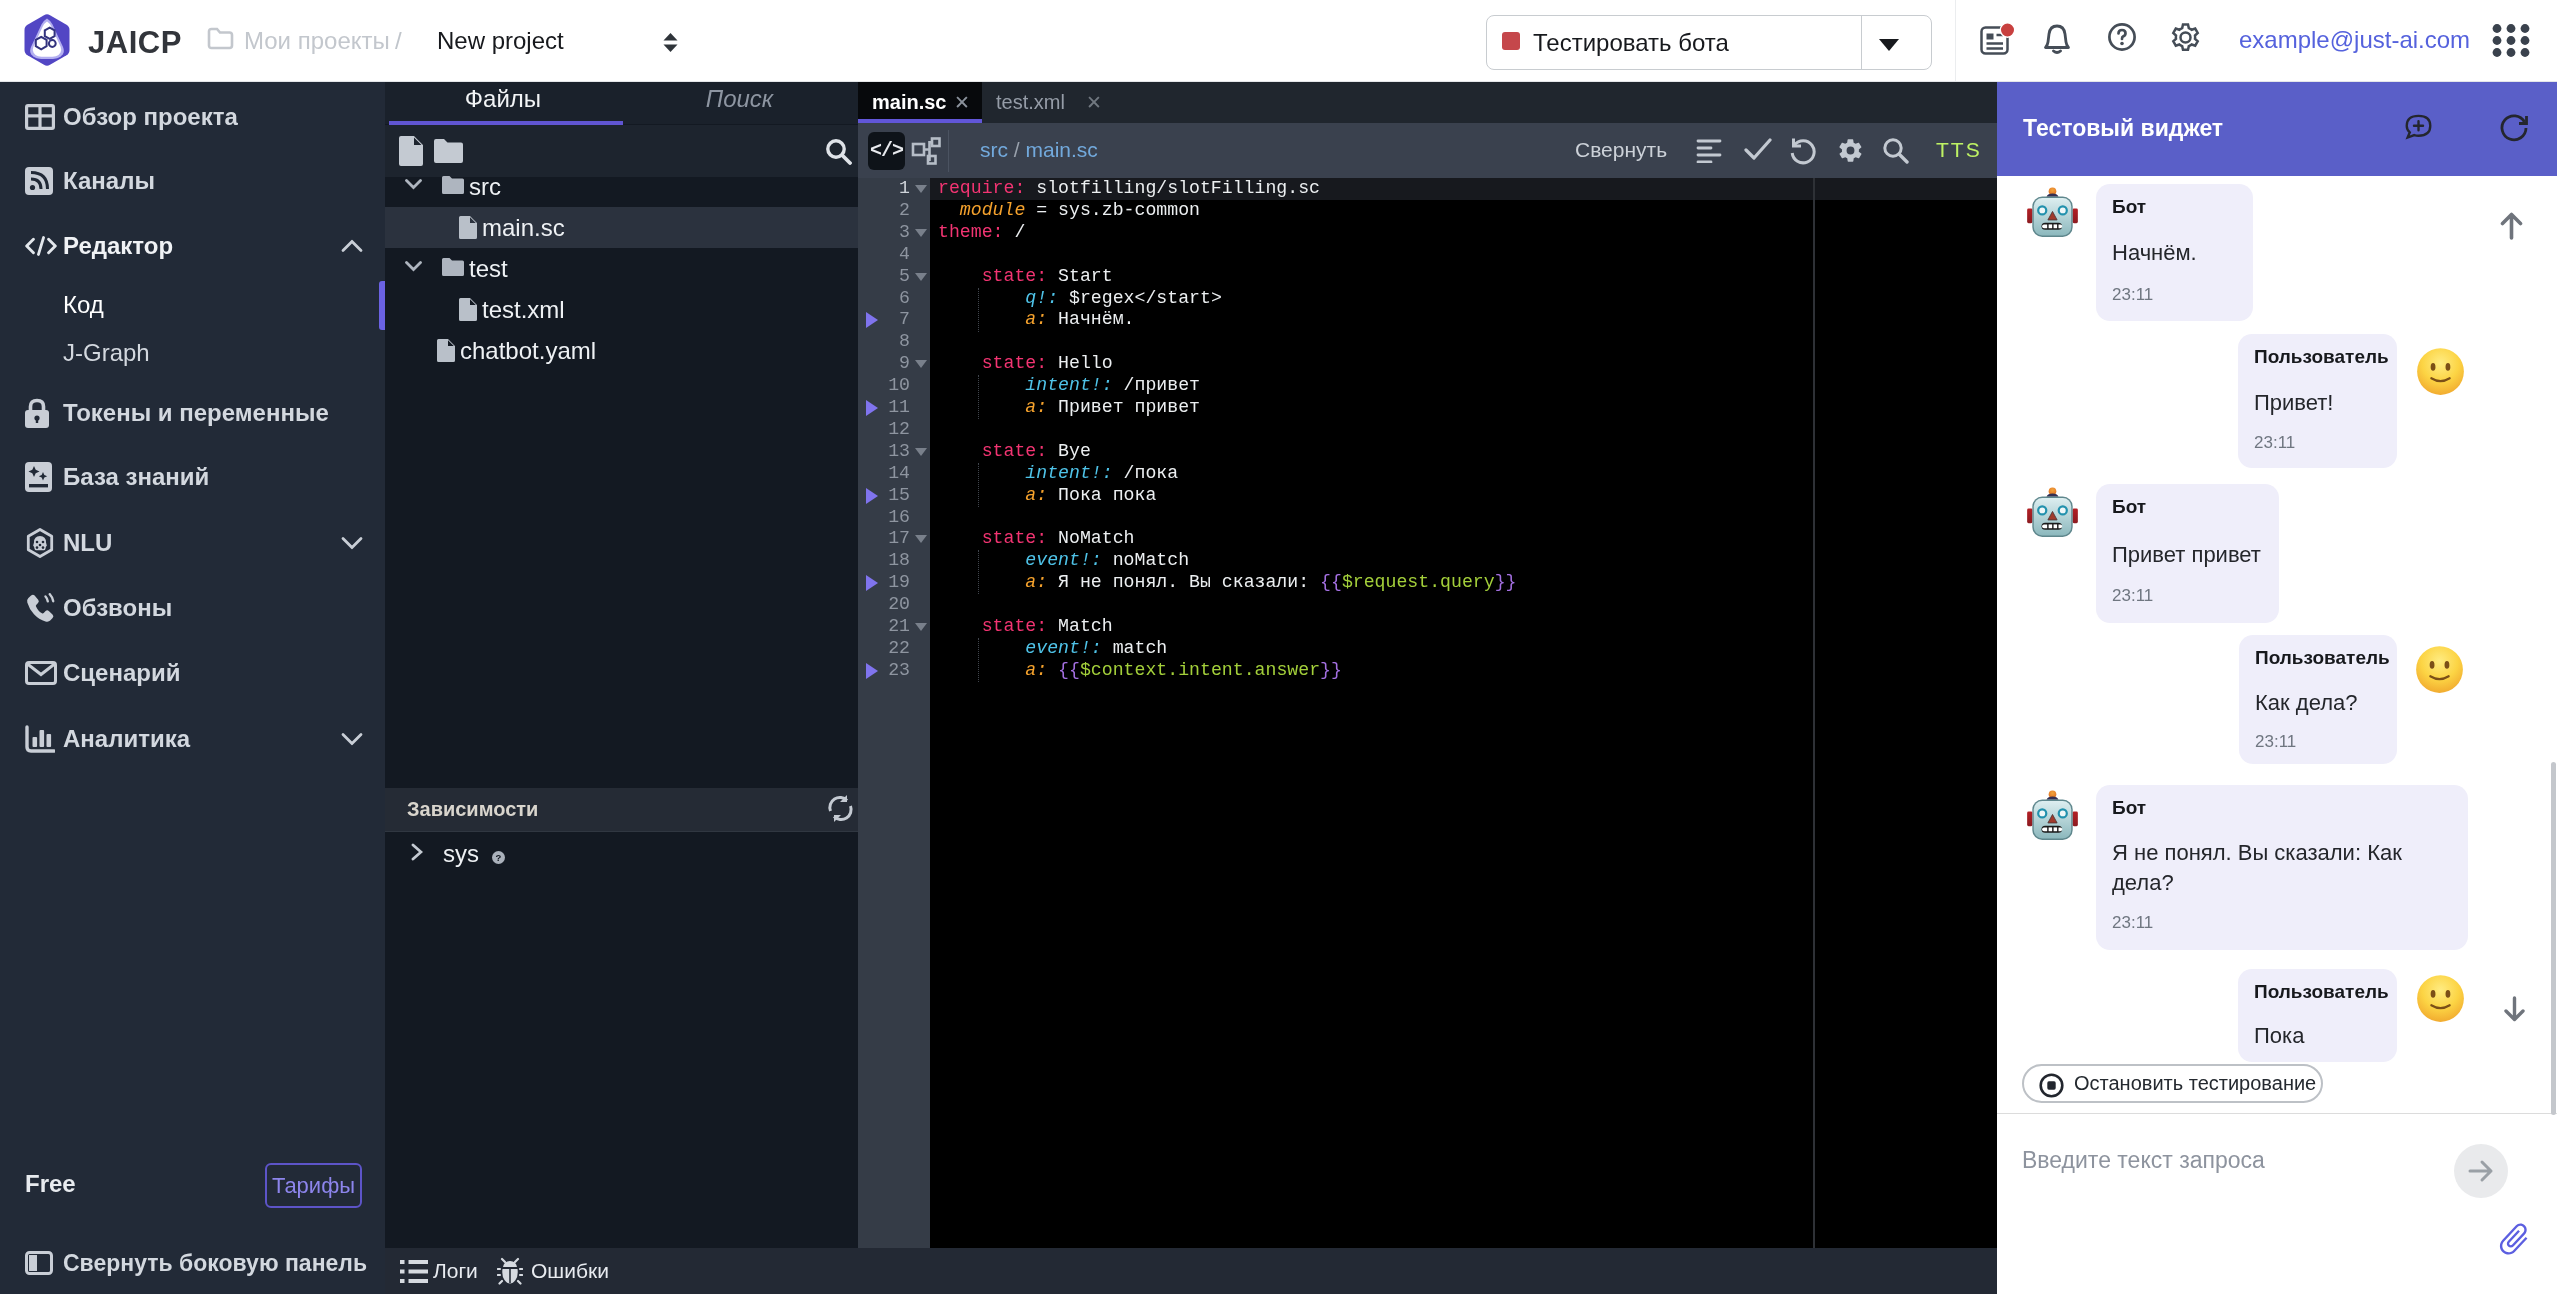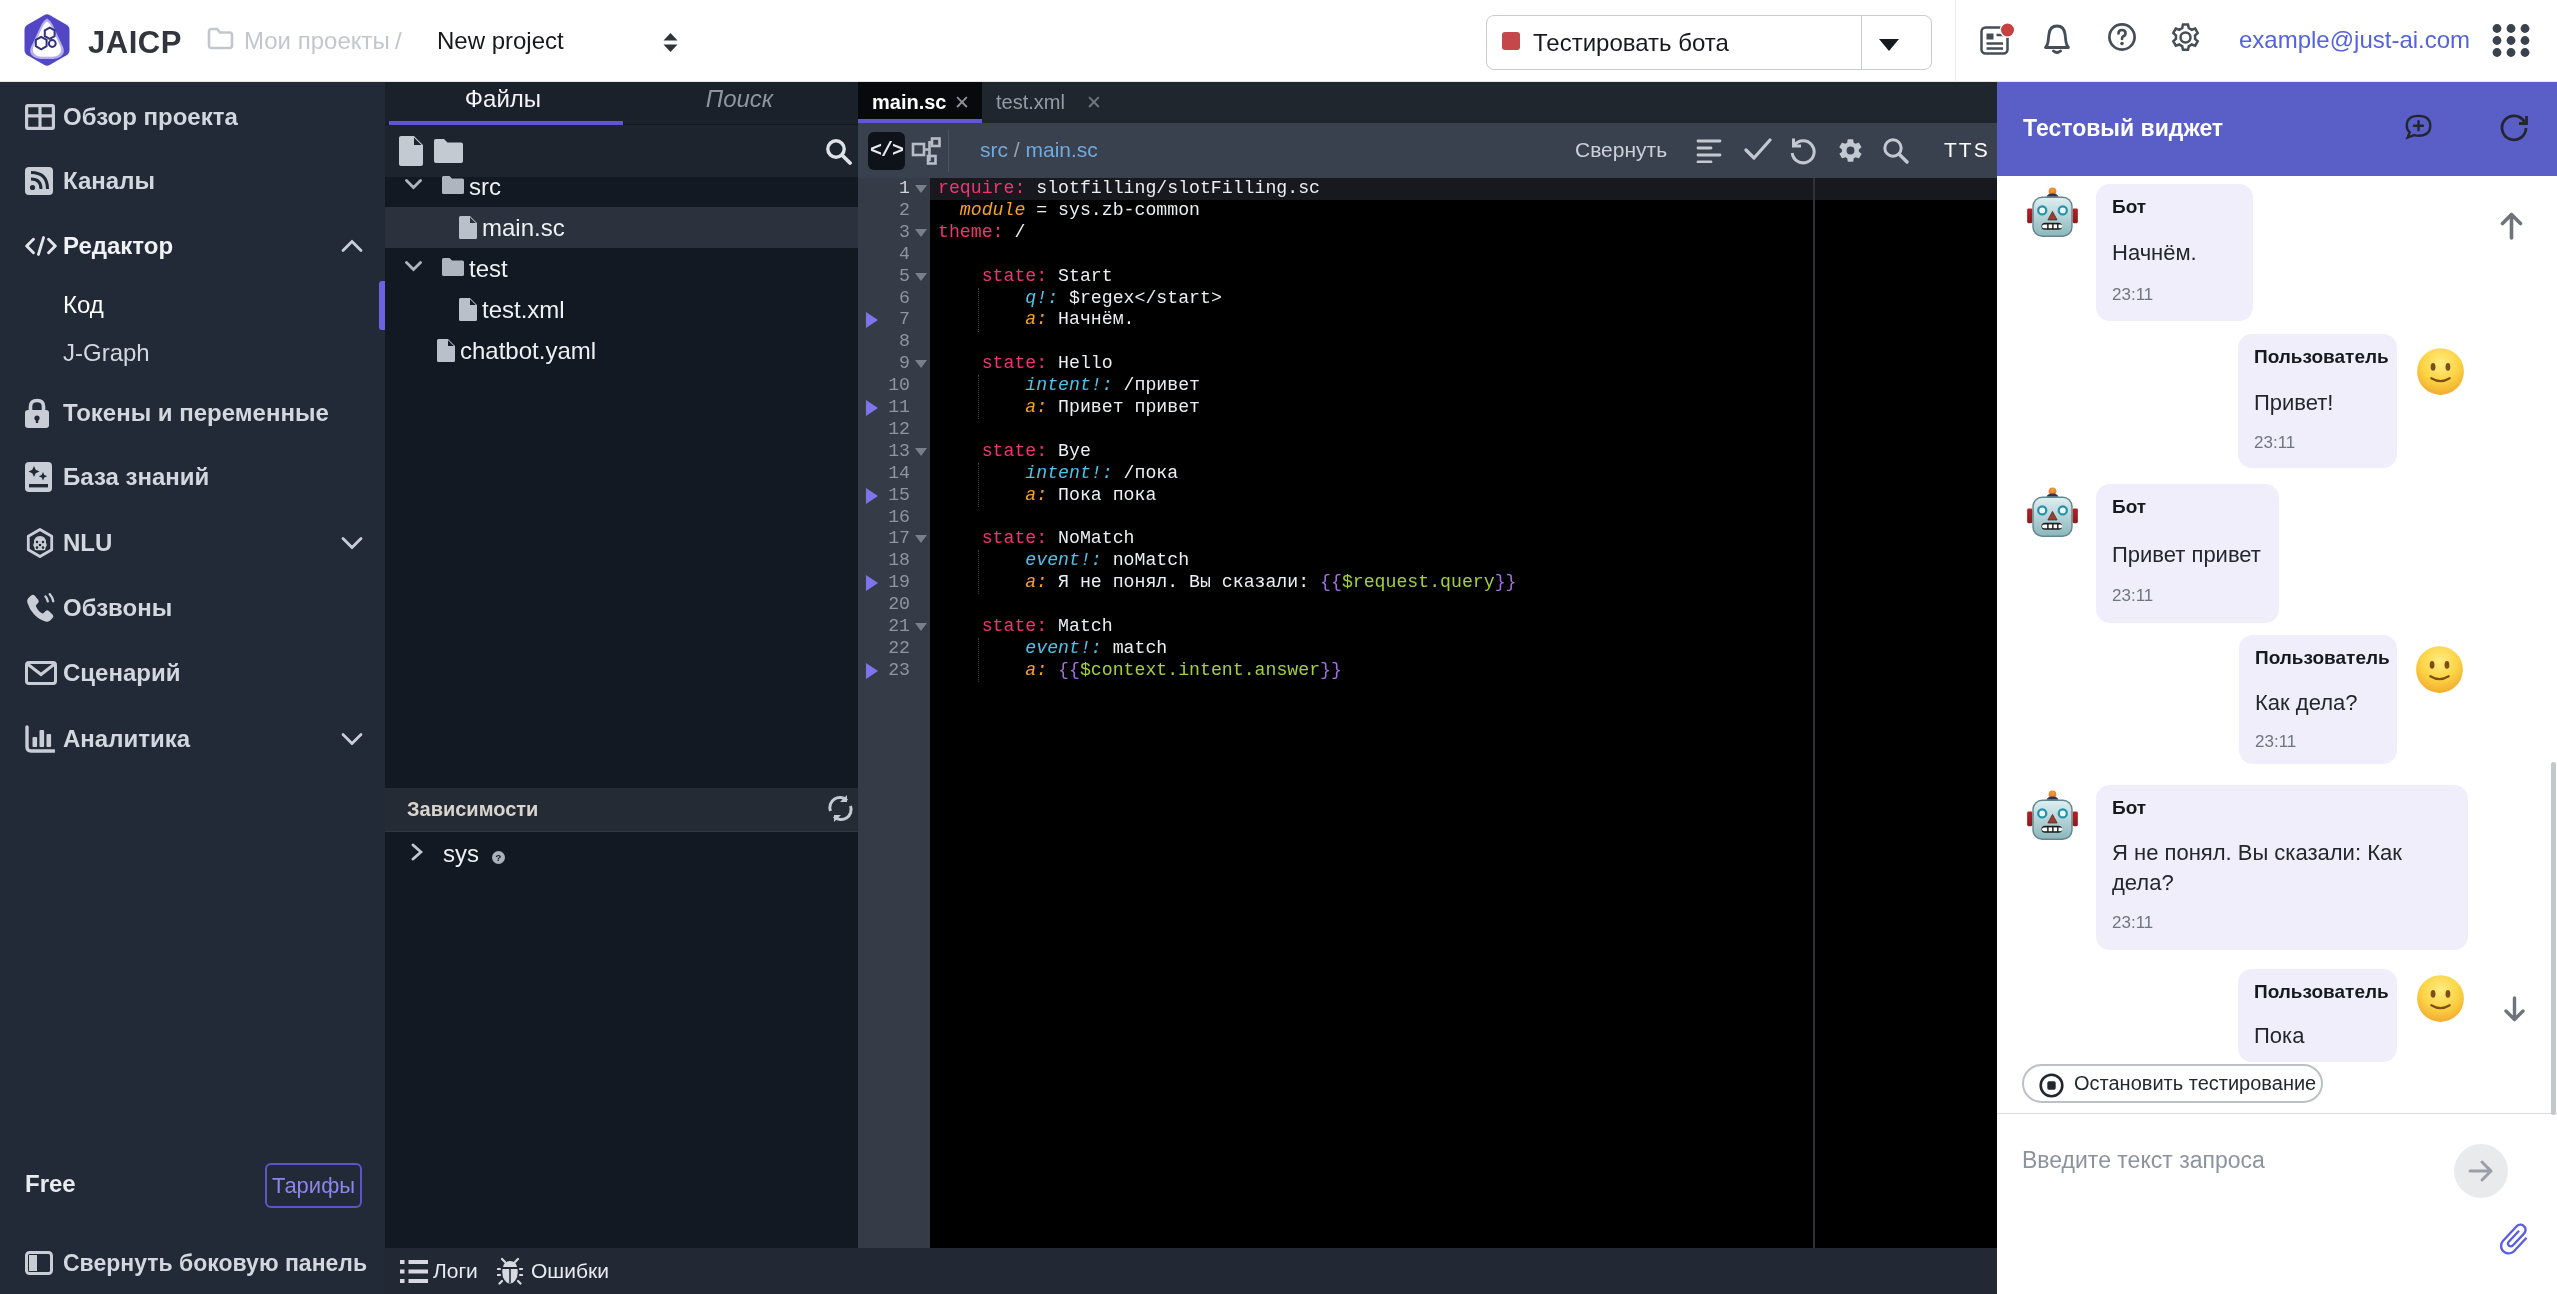--- a/index.html
+++ b/index.html
@@ -64,21 +64,21 @@
   #etab1 .ul { position:absolute; left:0; top:37px; width:124px; height:4px; background:#6156d8; }
   #etab2 { position:absolute; left:124px; top:0; width:130px; height:41px; }
   #etab2 .nm { position:absolute; left:14px; top:9px; font-size:20px; color:#959ca7; }
   #etab2 .x { position:absolute; left:104px; top:9px; font-size:19px; color:#717880; }
   #etoolbar { position:absolute; left:0; top:41px; width:1139px; height:55px; background:#3a414e; }
   #codebtn { position:absolute; left:10px; top:9px; width:37px; height:38px; background:#0e1319; border-radius:6px; color:#e8eaee; font-size:20px; font-weight:700; text-align:center; line-height:38px; font-family:"Liberation Mono",monospace; letter-spacing:-1px; }
   #etb-div { position:absolute; left:90px; top:7px; width:1px; height:42px; background:#4b5361; }
   #breadcrumb { position:absolute; left:122px; top:15px; font-size:21px; color:#72a9dc; }
   #breadcrumb .sl { color:#9aa2ad; }
   #scenario { position:absolute; left:717px; top:15px; font-size:21px; color:#ccd1d8; }
-  #tts { position:absolute; left:1078px; top:15px; font-size:21px; color:#ffffff; letter-spacing:2px;margin-left:8px; }
+  #tts { position:absolute; left:1078px; top:15px; font-size:21px; color:#bef264; letter-spacing:2px; }
   .etbi { position:absolute; top:14px; }
 
   
   #gutter { position:absolute; left:0; top:96px; width:72px; height:1070px; background:#353c47; }
   #code { position:absolute; left:72px; top:96px; width:1067px; height:1070px; background:#000; }
   #line1hl { position:absolute; left:0; top:0; width:1067px; height:22px; background:#17191e; }
   #ruler { position:absolute; left:883px; top:0; width:2px; height:1070px; background:#2e3136; }
   .gl { position:absolute; right:20px; width:40px; text-align:right; font-family:"Liberation Mono",monospace; font-size:18.2px; line-height:21.9px; color:#8e95a0; }
   .fold { position:absolute; left:57px; width:0; height:0; border-left:6px solid transparent; border-right:6px solid transparent; border-top:8px solid #79808b; }
   .play { position:absolute; left:8px; width:0; height:0; border-top:8px solid transparent; border-bottom:8px solid transparent; border-left:12px solid #8074ee; }

